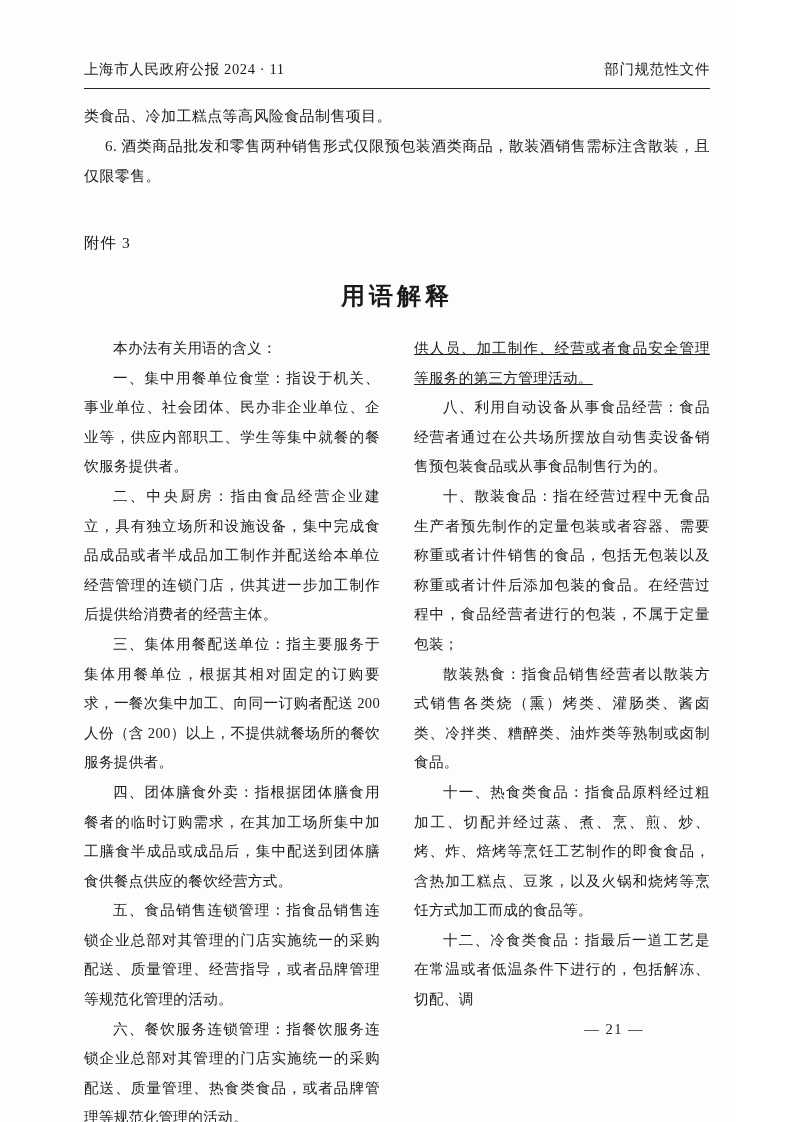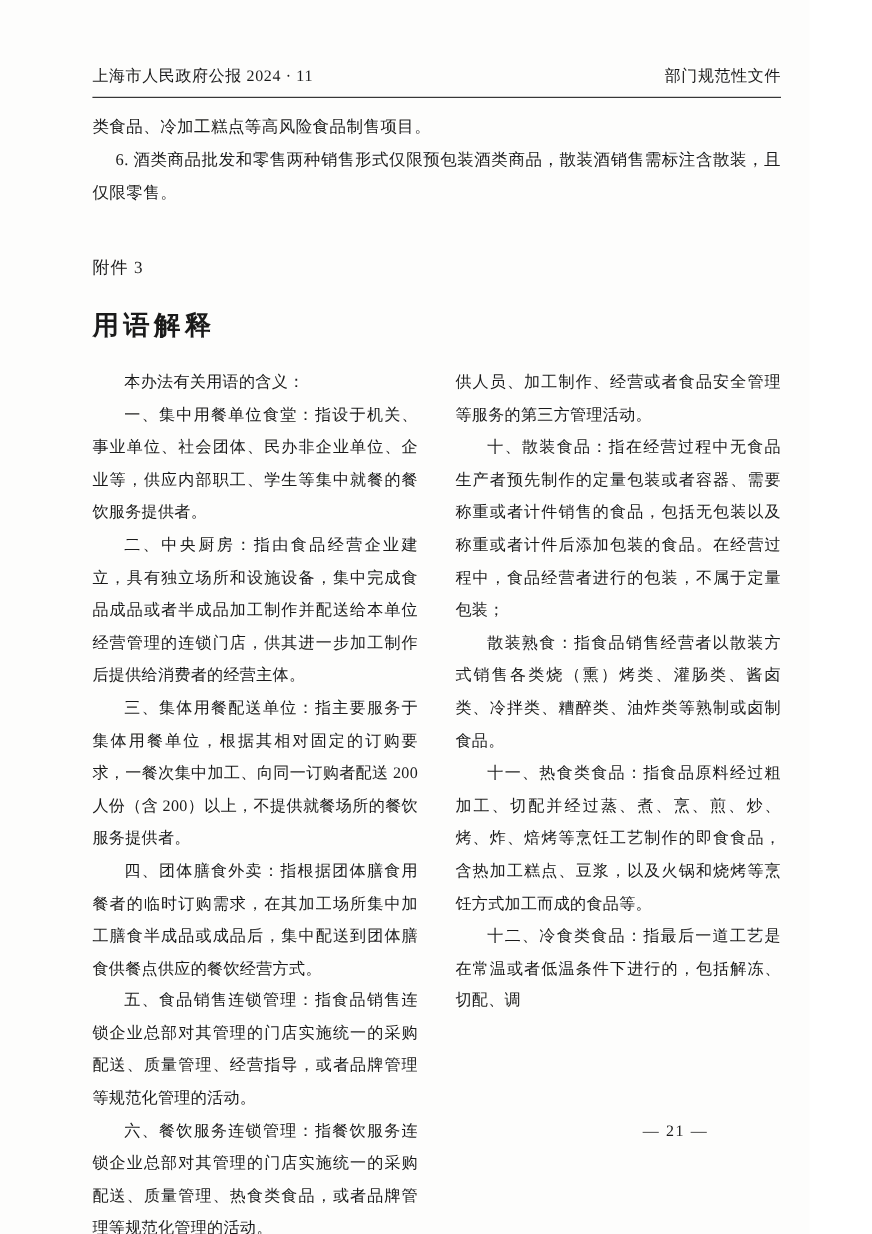--- a/index.html
+++ b/index.html
@@ -51,21 +51,21 @@
   .indent2 { text-indent: 21px; }
 
   
   .attach-label {
     margin-top: 42px;
     font-size: 15.5px;
     letter-spacing: 1px;
   }
   
   .doc-title {
-    text-align: left;
+    text-align: center;
     font-size: 24px;
     font-weight: bold;
     letter-spacing: 4px;
     margin-top: 26px;
     margin-bottom: 22px;
     font-family: "Liberation Serif", "DejaVu Serif", serif;
   }
   
   .columns {
     display: flex;
@@ -79,20 +79,21 @@
     margin: 0;
     font-size: 14.6px;
     line-height: 29.6px;
     letter-spacing: 0.3px;
     text-align: justify;
     text-justify: inter-ideograph;
     text-indent: 29px;
   }
   .col p.noindent {
     text-indent: 0;
+    text-decoration: underline;
   }
   
   .pagenum {
     position: absolute;
     right: 92px;
     bottom: 84px;
     font-size: 14.5px;
     letter-spacing: 1.5px;
   }
 </style>
@@ -124,20 +125,21 @@
         <p>一、集中用餐单位食堂：指设于机关、事业单位、社会团体、民办非企业单位、企业等，供应内部职工、学生等集中就餐的餐饮服务提供者。</p>
         <p>二、中央厨房：指由食品经营企业建立，具有独立场所和设施设备，集中完成食品成品或者半成品加工制作并配送给本单位经营管理的连锁门店，供其进一步加工制作后提供给消费者的经营主体。</p>
         <p>三、集体用餐配送单位：指主要服务于集体用餐单位，根据其相对固定的订购要求，一餐次集中加工、向同一订购者配送 200 人份（含 200）以上，不提供就餐场所的餐饮服务提供者。</p>
         <p>四、团体膳食外卖：指根据团体膳食用餐者的临时订购需求，在其加工场所集中加工膳食半成品或成品后，集中配送到团体膳食供餐点供应的餐饮经营方式。</p>
         <p>五、食品销售连锁管理：指食品销售连锁企业总部对其管理的门店实施统一的采购配送、质量管理、经营指导，或者品牌管理等规范化管理的活动。</p>
         <p>六、餐饮服务连锁管理：指餐饮服务连锁企业总部对其管理的门店实施统一的采购配送、质量管理、热食类食品，或者品牌管理等规范化管理的活动。</p>
         <p>七、餐饮服务管理：指为餐饮服务提供者提</p>
       </div>
       <div class="col">
         <p class="noindent">供人员、加工制作、经营或者食品安全管理等服务的第三方管理活动。</p>
+        <p>八、利用自动设备从事食品经营：食品经营者通过在公共场所摆放自动售卖设备销售预包装食品或从事食品制售行为的。</p>
         <p>十、散装食品：指在经营过程中无食品生产者预先制作的定量包装或者容器、需要称重或者计件销售的食品，包括无包装以及称重或者计件后添加包装的食品。在经营过程中，食品经营者进行的包装，不属于定量包装；</p>
         <p>散装熟食：指食品销售经营者以散装方式销售各类烧（熏）烤类、灌肠类、酱卤类、冷拌类、糟醉类、油炸类等熟制或卤制食品。</p>
         <p>十一、热食类食品：指食品原料经过粗加工、切配并经过蒸、煮、烹、煎、炒、烤、炸、焙烤等烹饪工艺制作的即食食品，含热加工糕点、豆浆，以及火锅和烧烤等烹饪方式加工而成的食品等。</p>
         <p>十二、冷食类食品：指最后一道工艺是在常温或者低温条件下进行的，包括解冻、切配、调</p>
       </div>
     </div>
 
   </div>
 
   <div class="pagenum">— 21 —</div>

